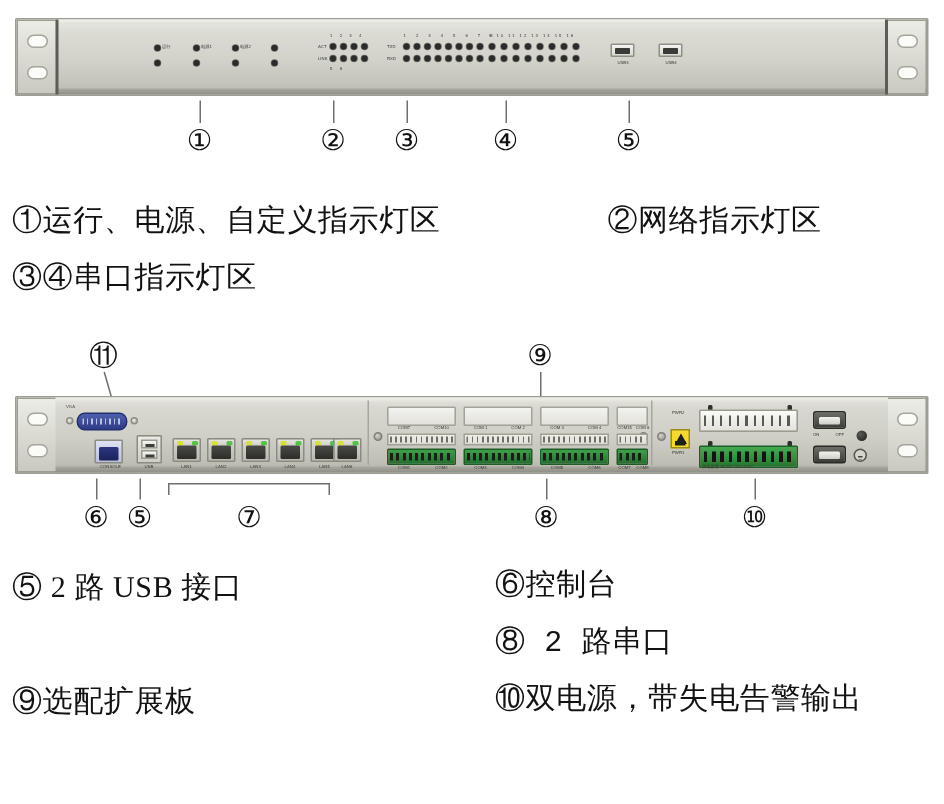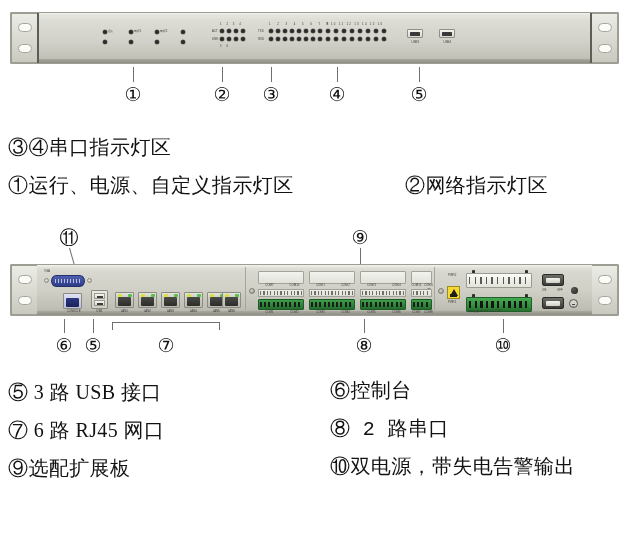--- a/index.html
+++ b/index.html
@@ -340,25 +340,25 @@
   <div class="leader" style="left:419px;top:67px;height:15px;"></div>
 
   <div class="callnum" style="left:133px;top:85px;">①</div>
   <div class="callnum" style="left:222px;top:85px;">②</div>
   <div class="callnum" style="left:271px;top:85px;">③</div>
   <div class="callnum" style="left:337px;top:85px;">④</div>
   <div class="callnum" style="left:419px;top:85px;">⑤</div>
 
   <div class="legend" style="top:128px;">
     <div class="legrow">
-      <div class="legcell col1">③④串口指示灯区</div>
-    </div>
-    <div class="legrow">
       <div class="legcell col1">①运行、电源、自定义指示灯区</div>
       <div class="legcell" style="left:405px;">②网络指示灯区</div>
+    </div>
+    <div class="legrow">
+      <div class="legcell col1">③④串口指示灯区</div>
     </div>
   </div>
 
   <div class="callnum" style="left:69px;top:228px;">⑪</div>
   <div class="leader" style="left:69px;top:248px;height:18px;transform:rotate(-16deg);transform-origin:top center;"></div>
 
   <div class="callnum" style="left:360px;top:228px;">⑨</div>
   <div class="leader" style="left:360px;top:248px;height:18px;"></div>
 
   <div class="chassis rear" style="left:10px;top:264px;width:609px;height:52px;">
@@ -530,25 +530,24 @@
   <div class="leader" style="left:503px;top:319px;height:14px;"></div>
 
   <div class="callnum" style="left:64px;top:336px;">⑥</div>
   <div class="callnum" style="left:93px;top:336px;">⑤</div>
   <div class="callnum" style="left:166px;top:336px;">⑦</div>
   <div class="callnum" style="left:364px;top:336px;">⑧</div>
   <div class="callnum" style="left:503px;top:336px;">⑩</div>
 
   <div class="legend" style="top:373px;">
     <div class="legrow">
-      <div class="legcell col1">⑤ 3 路 USB  接口</div>
+      <div class="legcell col1">⑤ 2 路 USB  接口</div>
       <div class="legcell col2">⑥控制台</div>
     </div>
     <div class="legrow">
-      <div class="legcell col1">⑦ 6 路 RJ45 网口</div>
       <div class="legcell col2">⑧ 2 路串口</div>
     </div>
     <div class="legrow">
       <div class="legcell col1">⑨选配扩展板</div>
       <div class="legcell col2">⑩双电源，带失电告警输出</div>
     </div>
   </div>
 
 </div>
 

